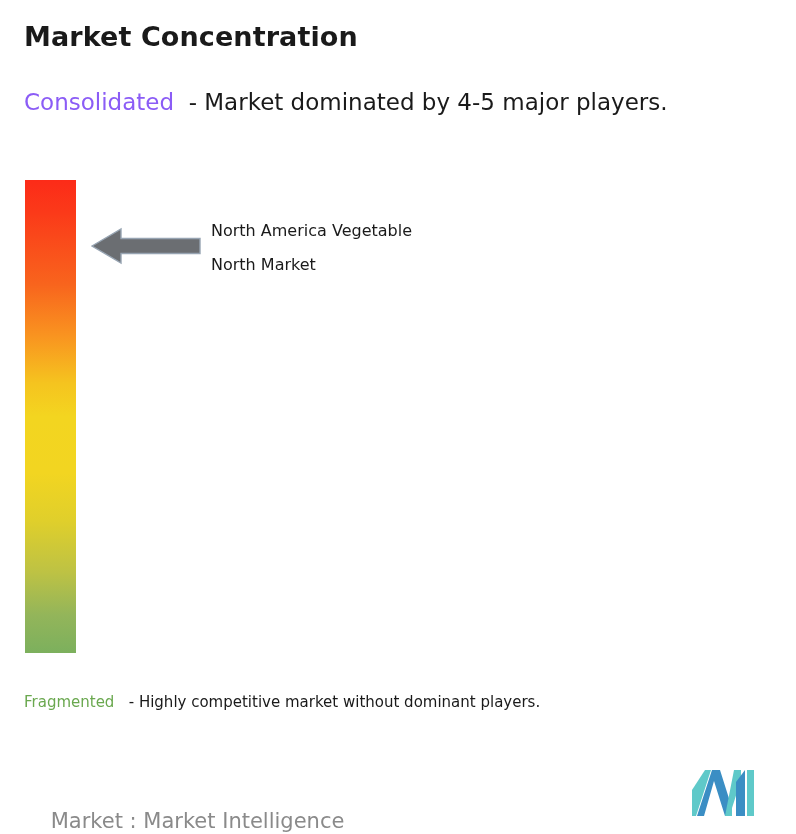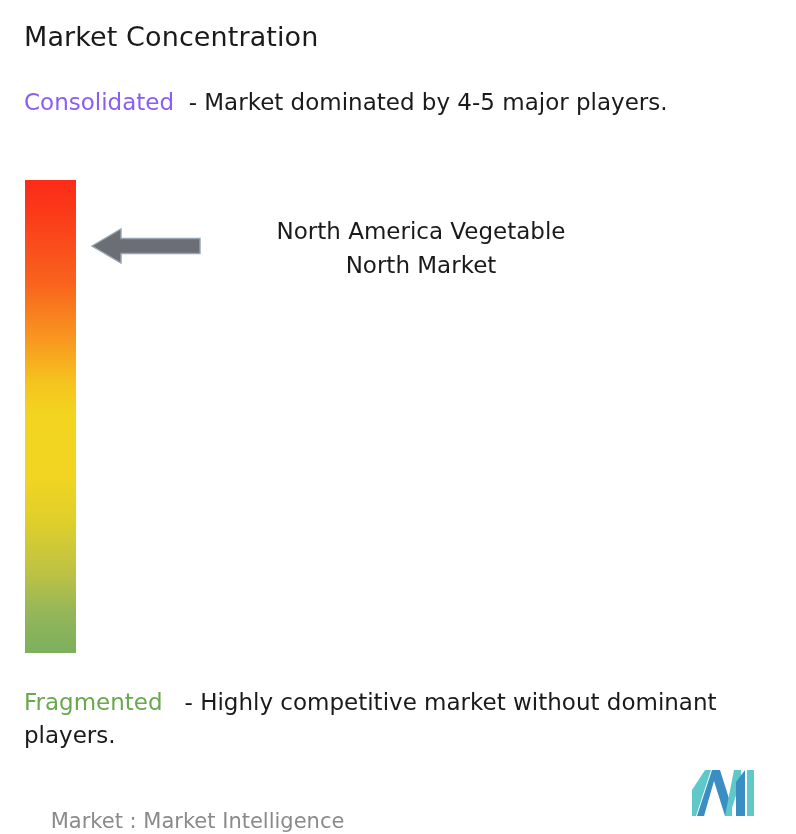--- a/index.html
+++ b/index.html
@@ -25,21 +25,21 @@
   }
 
   
   .chart-title {
     position: absolute;
     left: 24px;
     top: 20px;
     font-size: 27px;
     line-height: 34px;
     color: #1a1a1a;
-    font-weight: 400;
+    font-weight: 700;
     letter-spacing: 0.1px;
     white-space: nowrap;
   }
 
   
   .legend-top {
     position: absolute;
     left: 24px;
     top: 86px;
     width: 740px;
@@ -52,21 +52,21 @@
     color: #8b5cf6;
   }
   .legend-sep { white-space: pre; }
 
   
   .legend-bottom {
     position: absolute;
     left: 24px;
     top: 686px;
     width: 760px;
-    font-size: 23px;
+    font-size: 15px;
     line-height: 33px;
     color: #1a1a1a;
     font-weight: 400;
   }
   .legend-term-fragmented {
     color: #6aa84f;
   }
 
   
   .scale-bar {
@@ -101,25 +101,24 @@
     height: 40px;
   }
   .callout-arrow svg { display: block; }
 
   
   .callout-label {
     position: absolute;
     left: 211px;
     top: 214px;
     width: 420px;
-    font-size: 23px;
+    font-size: 16px;
     line-height: 34px;
     color: #1a1a1a;
     font-weight: 400;
-    text-align: center;
   }
   .callout-label .line { display: block; white-space: nowrap; }
 
   
   .source-line {
     position: absolute;
     left: 24px;
     top: 776px;
     font-size: 21px;
     line-height: 30px;

